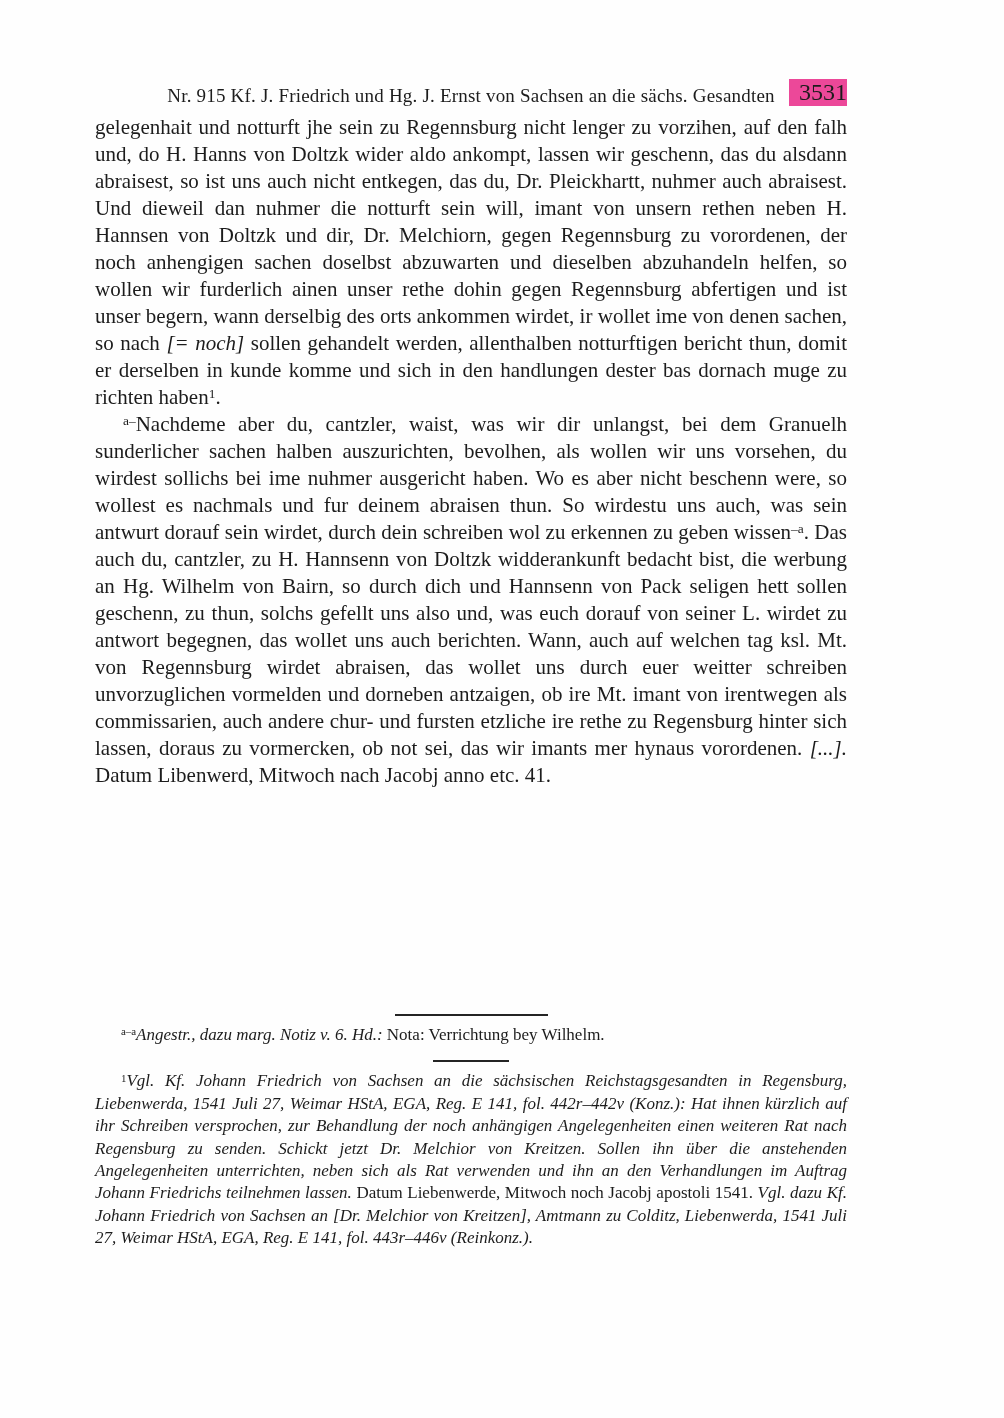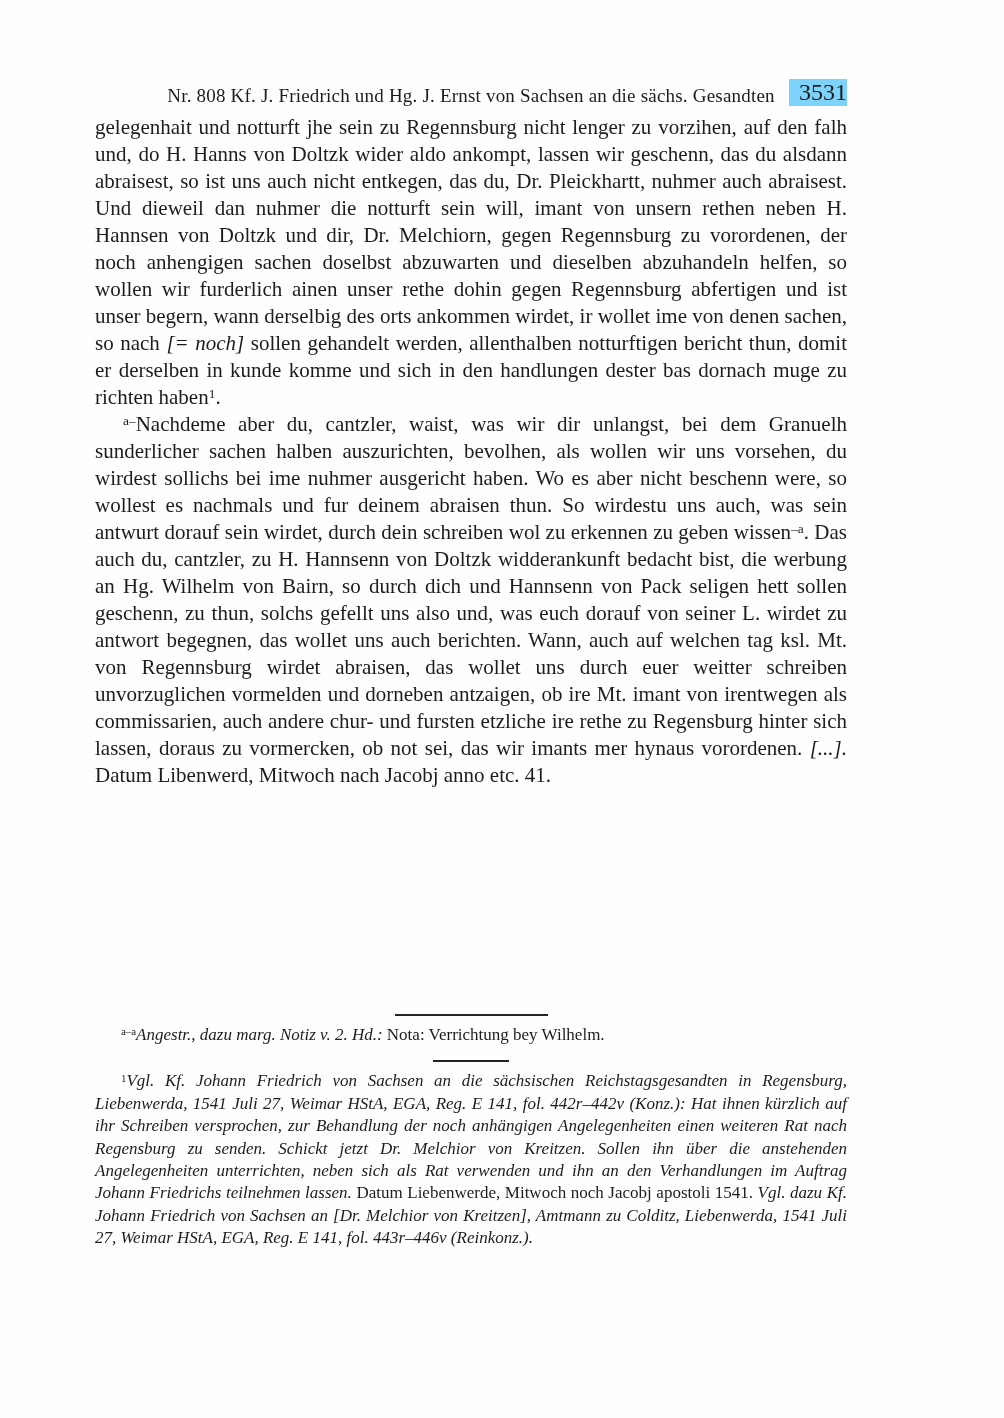--- a/index.html
+++ b/index.html
@@ -33,21 +33,21 @@
     text-align: center;
     font-size: 19px;
     letter-spacing: 0.2px;
     white-space: nowrap;
   }
   .page-number {
     position: absolute;
     right: 0;
     top: -3px;
     font-size: 24px;
-    background: #7dd3fc;
+    background: #ec4899;
     padding-left: 10px;
   }
   
   .text-block {
     position: absolute;
     top: 114px;
     left: 95px;
     width: 752px;
     font-size: 21px;
     line-height: 27px;
@@ -93,31 +93,31 @@
     font-style: normal;
     margin-right: 0;
   }
 </style>
 </head>
 <body>
 
 <div class="page">
 
   <header class="running-head">
-    <div class="head-title">Nr. 808 Kf. J. Friedrich und Hg. J. Ernst von Sachsen an die sächs. Gesandten</div>
+    <div class="head-title">Nr. 915 Kf. J. Friedrich und Hg. J. Ernst von Sachsen an die sächs. Gesandten</div>
     <div class="page-number">3531</div>
   </header>
 
   <main class="text-block">
     <p class="body-par no-indent"><span>gelegenhait und notturft jhe sein zu Regennsburg nicht lenger zu vorzihen, auf den falh und, do H. Hanns von Doltzk wider aldo ankompt, lassen wir geschenn, das du alsdann abraisest, so ist uns auch nicht entkegen, das du, Dr. Pleickhartt, nuhmer auch abraisest. Und dieweil dan nuhmer die notturft sein will, imant von unsern rethen neben H. Hannsen von Doltzk und dir, Dr. Melchiorn, gegen Regennsburg zu vorordenen, der noch anhengigen sachen doselbst abzuwarten und dieselben abzuhandeln helfen, so wollen wir furderlich ainen unser rethe dohin gegen Regennsburg abfertigen und ist unser begern, wann derselbig des orts ankommen wirdet, ir wollet ime von denen sachen, so nach </span><em>[= noch]</em><span> sollen gehandelt werden, allenthalben notturftigen bericht thun, domit er derselben in kunde komme und sich in den handlungen dester bas dornach muge zu richten haben</span><sup>1</sup><span>.</span></p>
 
     <p class="body-par"><sup>a–</sup><span>Nachdeme aber du, cantzler, waist, was wir dir unlangst, bei dem Granuelh sunderlicher sachen halben auszurichten, bevolhen, als wollen wir uns vorsehen, du wirdest sollichs bei ime nuhmer ausgericht haben. Wo es aber nicht beschenn were, so wollest es nachmals und fur deinem abraisen thun. So wirdestu uns auch, was sein antwurt dorauf sein wirdet, durch dein schreiben wol zu erkennen zu geben wissen</span><sup>–a</sup><span>. Das auch du, cantzler, zu H. Hannsenn von Doltzk widderankunft bedacht bist, die werbung an Hg. Wilhelm von Bairn, so durch dich und Hannsenn von Pack seligen hett sollen geschenn, zu thun, solchs gefellt uns also und, was euch dorauf von seiner L. wirdet zu antwort begegnen, das wollet uns auch berichten. Wann, auch auf welchen tag ksl. Mt. von Regennsburg wirdet abraisen, das wollet uns durch euer weitter schreiben unvorzuglichen vormelden und dorneben antzaigen, ob ire Mt. imant von irentwegen als commissarien, auch andere chur- und fursten etzliche ire rethe zu Regensburg hinter sich lassen, doraus zu vormercken, ob not sei, das wir imants mer hynaus vorordenen. </span><em>[...].</em><span> Datum Libenwerd, Mitwoch nach Jacobj anno etc. 41.</span></p>
   </main>
 
   <section class="footnotes">
     <hr class="fn-rule fn-rule-a">
-    <p class="footnote"><sup>a–a</sup><em>Angestr., dazu marg. Notiz v. 2. Hd.:</em><span> Nota: Verrichtung bey Wilhelm.</span></p>
+    <p class="footnote"><sup>a–a</sup><em>Angestr., dazu marg. Notiz v. 6. Hd.:</em><span> Nota: Verrichtung bey Wilhelm.</span></p>
 
     <hr class="fn-rule fn-rule-1">
     <p class="footnote"><sup>1</sup><em>Vgl. Kf. Johann Friedrich von Sachsen an die sächsischen Reichstagsgesandten in Regensburg, Liebenwerda, 1541 Juli 27, Weimar HStA, EGA, Reg. E 141, fol. 442r–442v (Konz.): Hat ihnen kürzlich auf ihr Schreiben versprochen, zur Behandlung der noch anhängigen Angelegenheiten einen weiteren Rat nach Regensburg zu senden. Schickt jetzt Dr. Melchior von Kreitzen. Sollen ihn über die anstehenden Angelegenheiten unterrichten, neben sich als Rat verwenden und ihn an den Verhandlungen im Auftrag Johann Friedrichs teilnehmen lassen.</em><span> Datum Liebenwerde, Mitwoch noch Jacobj apostoli 1541. </span><em>Vgl. dazu Kf. Johann Friedrich von Sachsen an [Dr. Melchior von Kreitzen], Amtmann zu Colditz, Liebenwerda, 1541 Juli 27, Weimar HStA, EGA, Reg. E 141, fol. 443r–446v (Reinkonz.).</em></p>
   </section>
 
 </div>
 
 </body></html>

